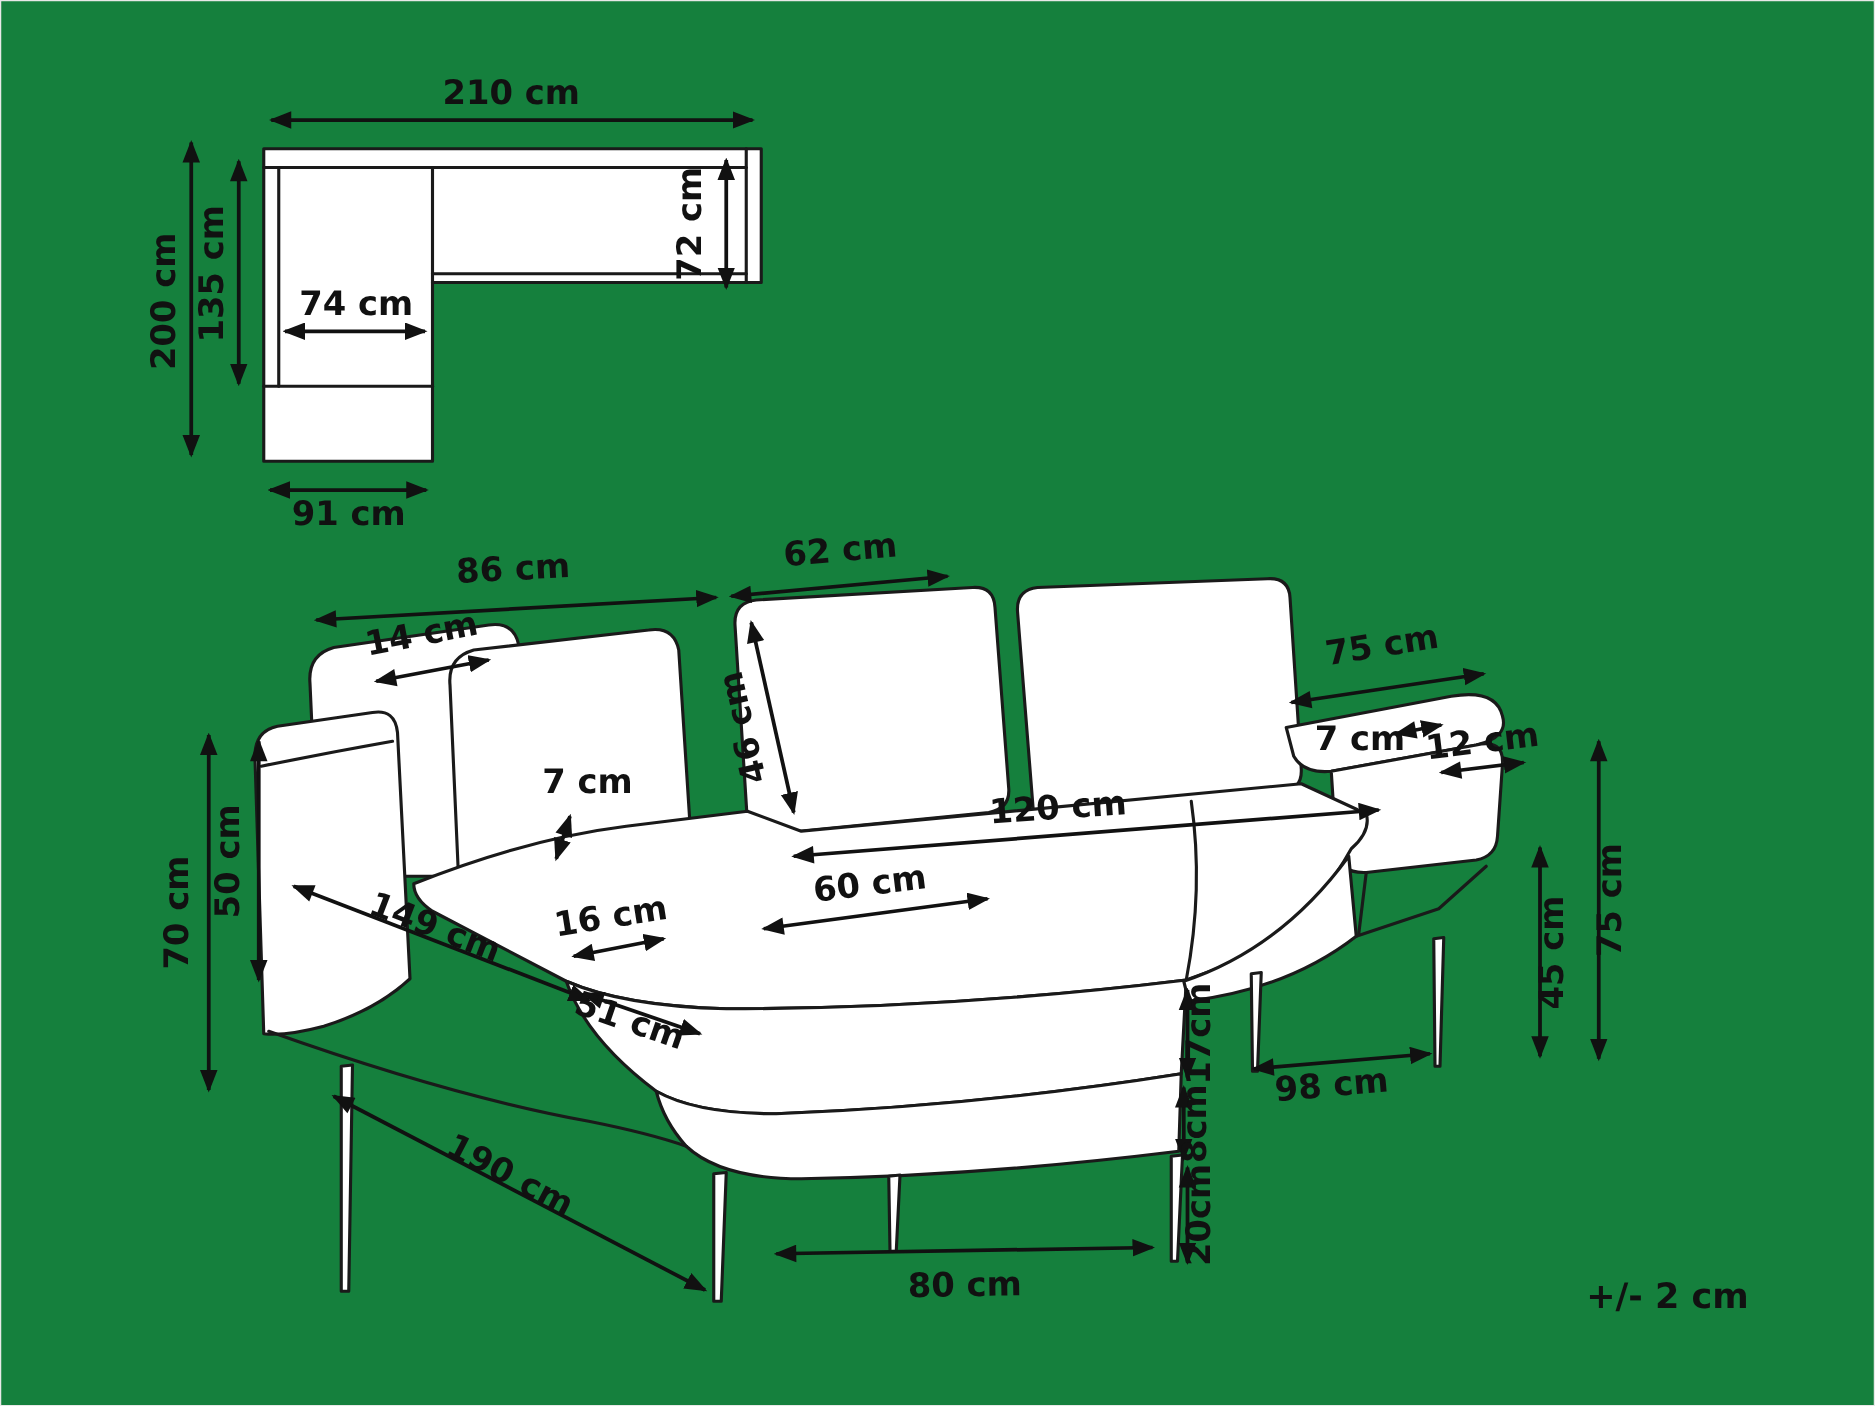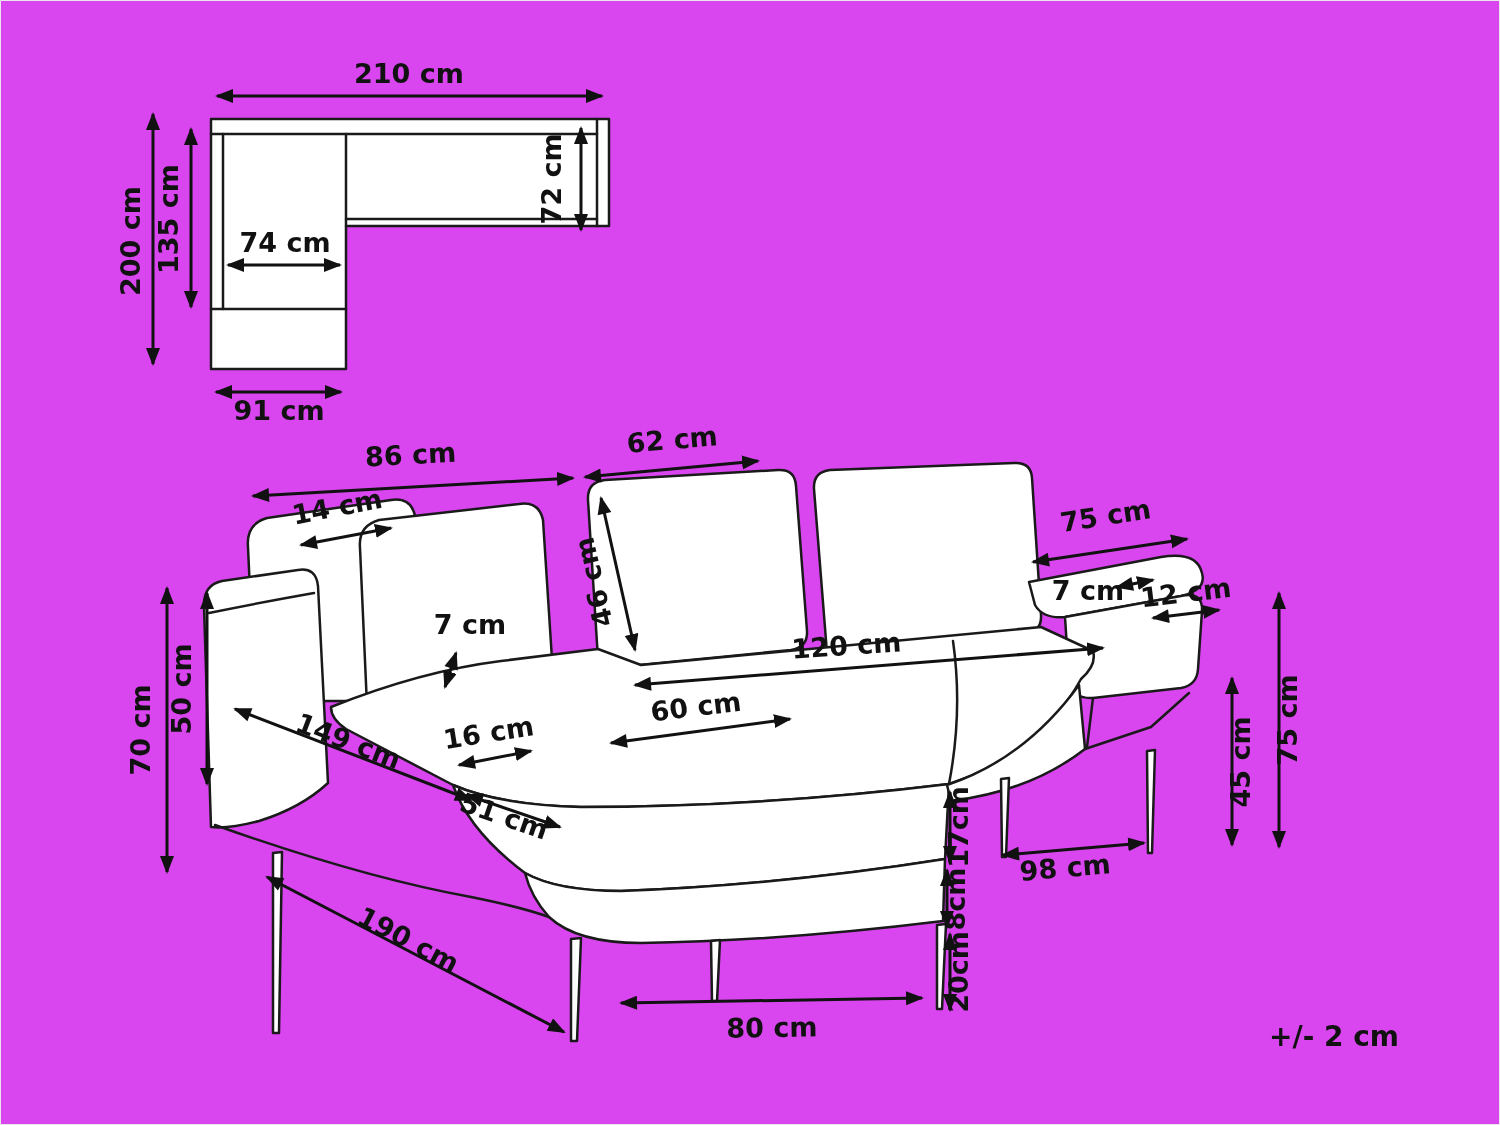--- a/index.html
+++ b/index.html
@@ -1,17 +1,17 @@
 <!DOCTYPE html>
 <html><head>
 <meta charset="utf-8">
 <style>
   html,body{margin:0;padding:0;background:#fff;}
   .canvas{
-    position:relative;width:1500px;height:1125px;background:#d946ef;
+    position:relative;width:1500px;height:1125px;background:#15803d;
     border:1px solid #e8e8e8;box-sizing:border-box;overflow:hidden;
     font-family:"DejaVu Sans", sans-serif;
   }
   svg{display:block;}
   .art{fill:#ffffff;stroke:#1a1a1a;stroke-width:2.5;stroke-linejoin:round;stroke-linecap:round;}
   .art-line{fill:none;stroke:#1a1a1a;stroke-width:2.5;stroke-linejoin:round;stroke-linecap:round;}
   .dim-line{stroke:#111111;stroke-width:3;fill:none;}
   .dim-label{font-family:"DejaVu Sans", sans-serif;font-size:27px;font-weight:700;fill:#111111;text-anchor:middle;}
   .tol-label{font-family:"DejaVu Sans", sans-serif;font-size:28px;font-weight:700;fill:#111111;text-anchor:middle;}
 </style>

